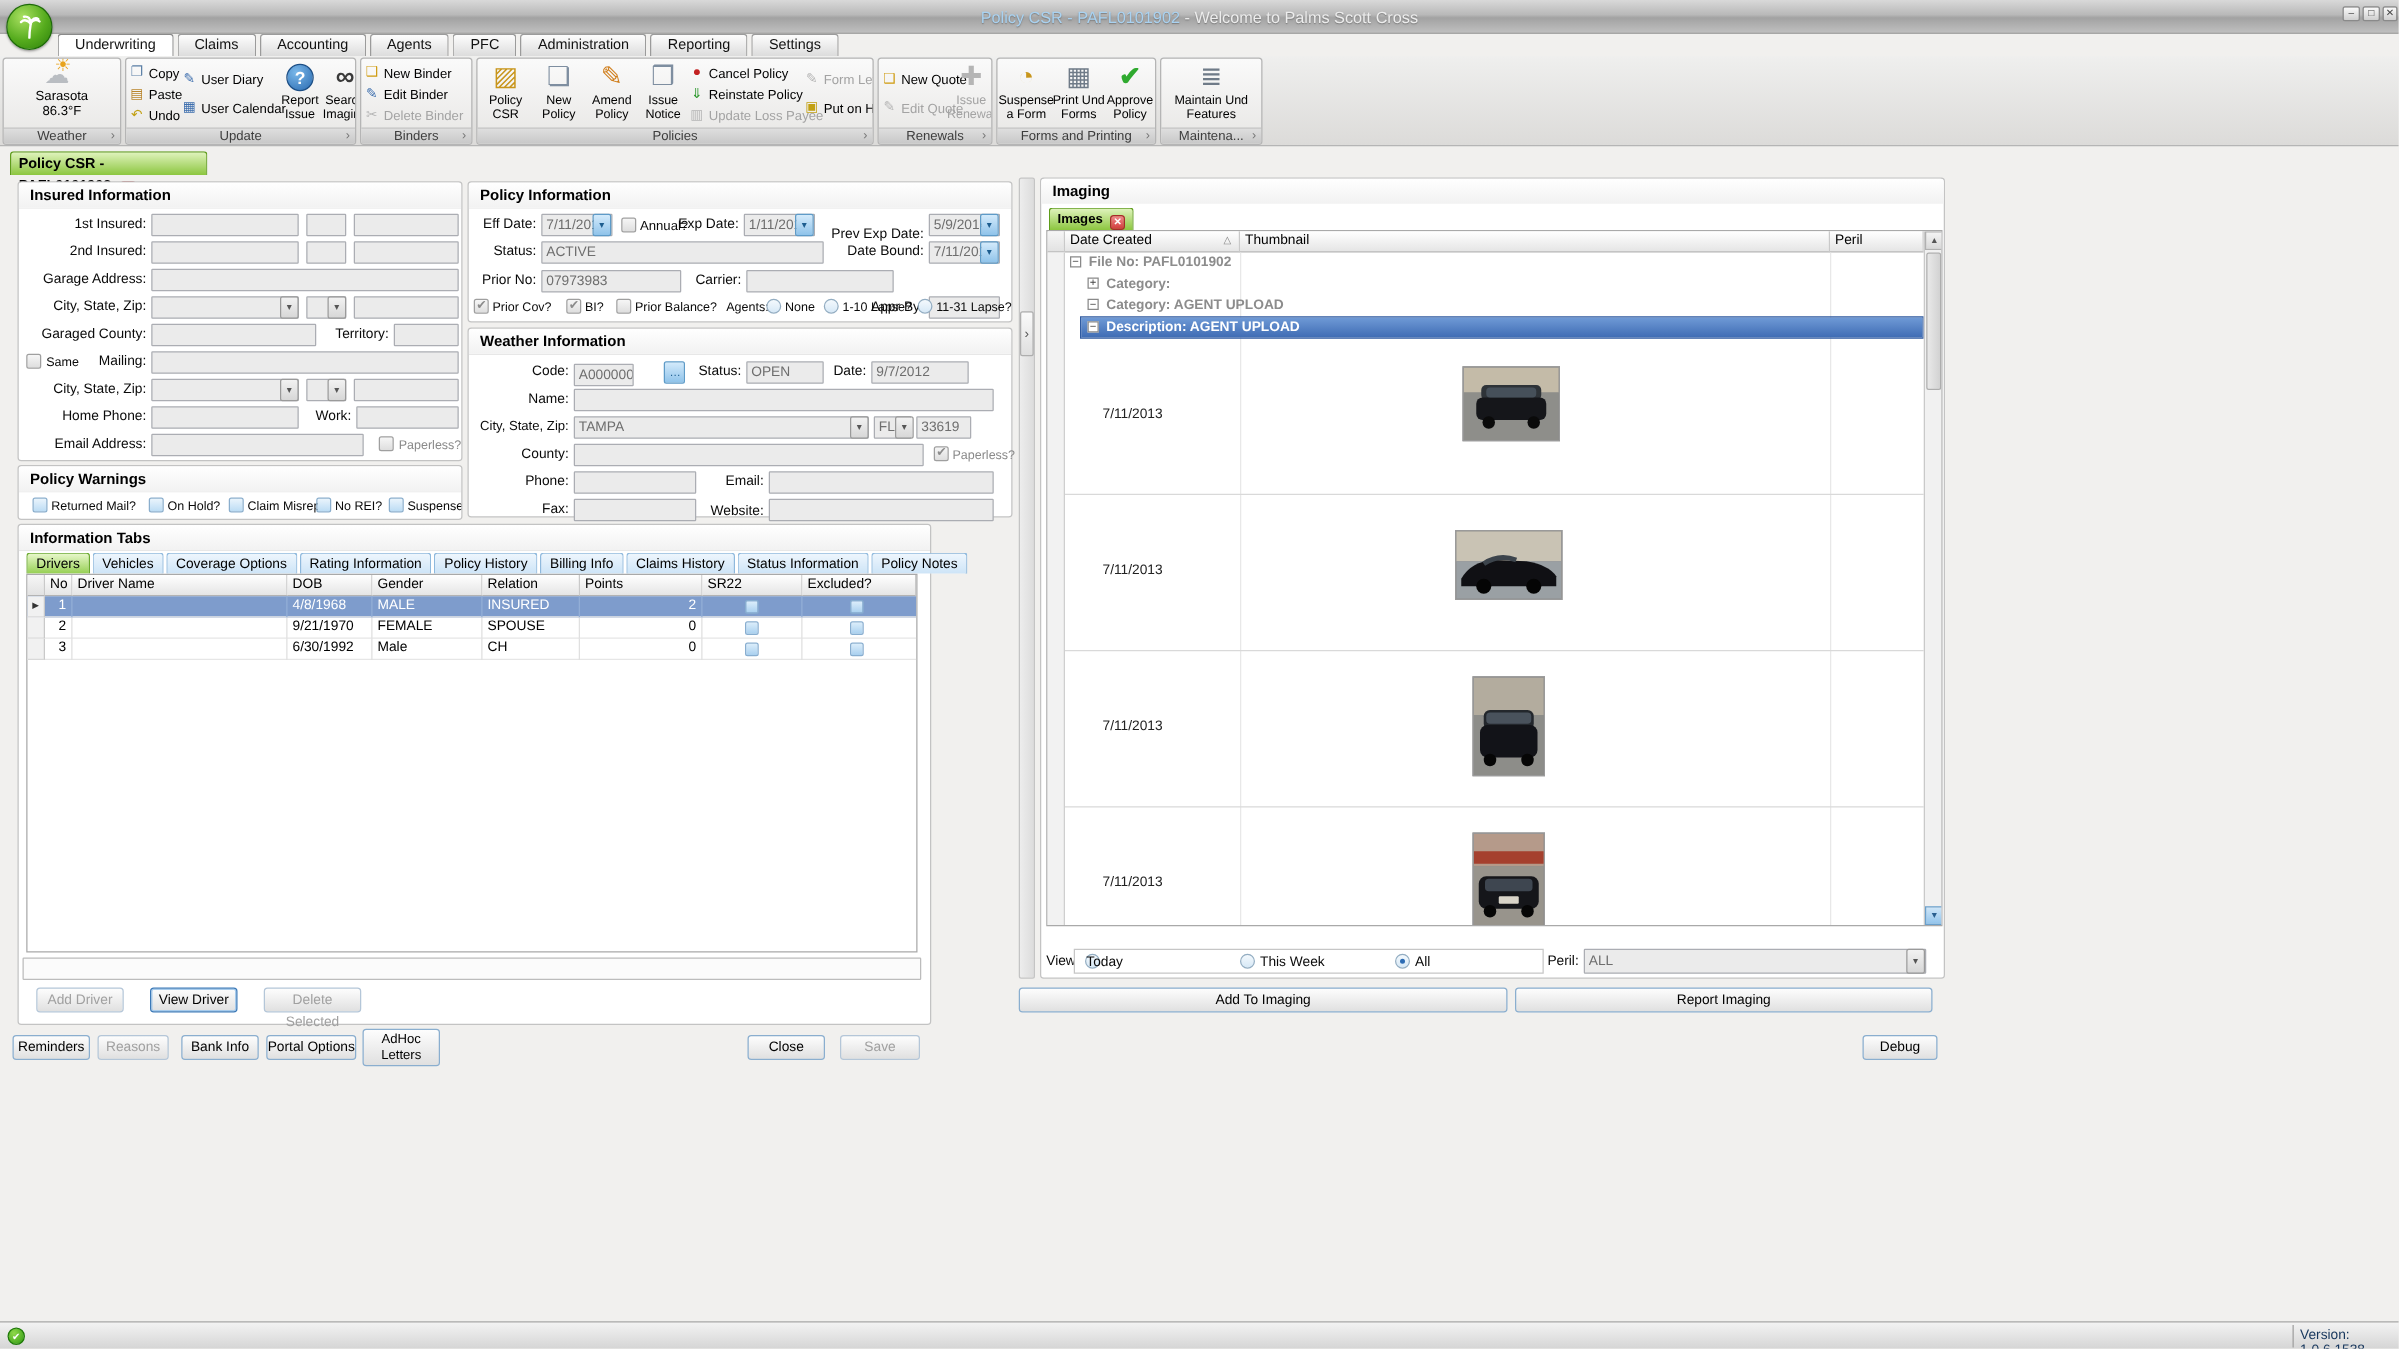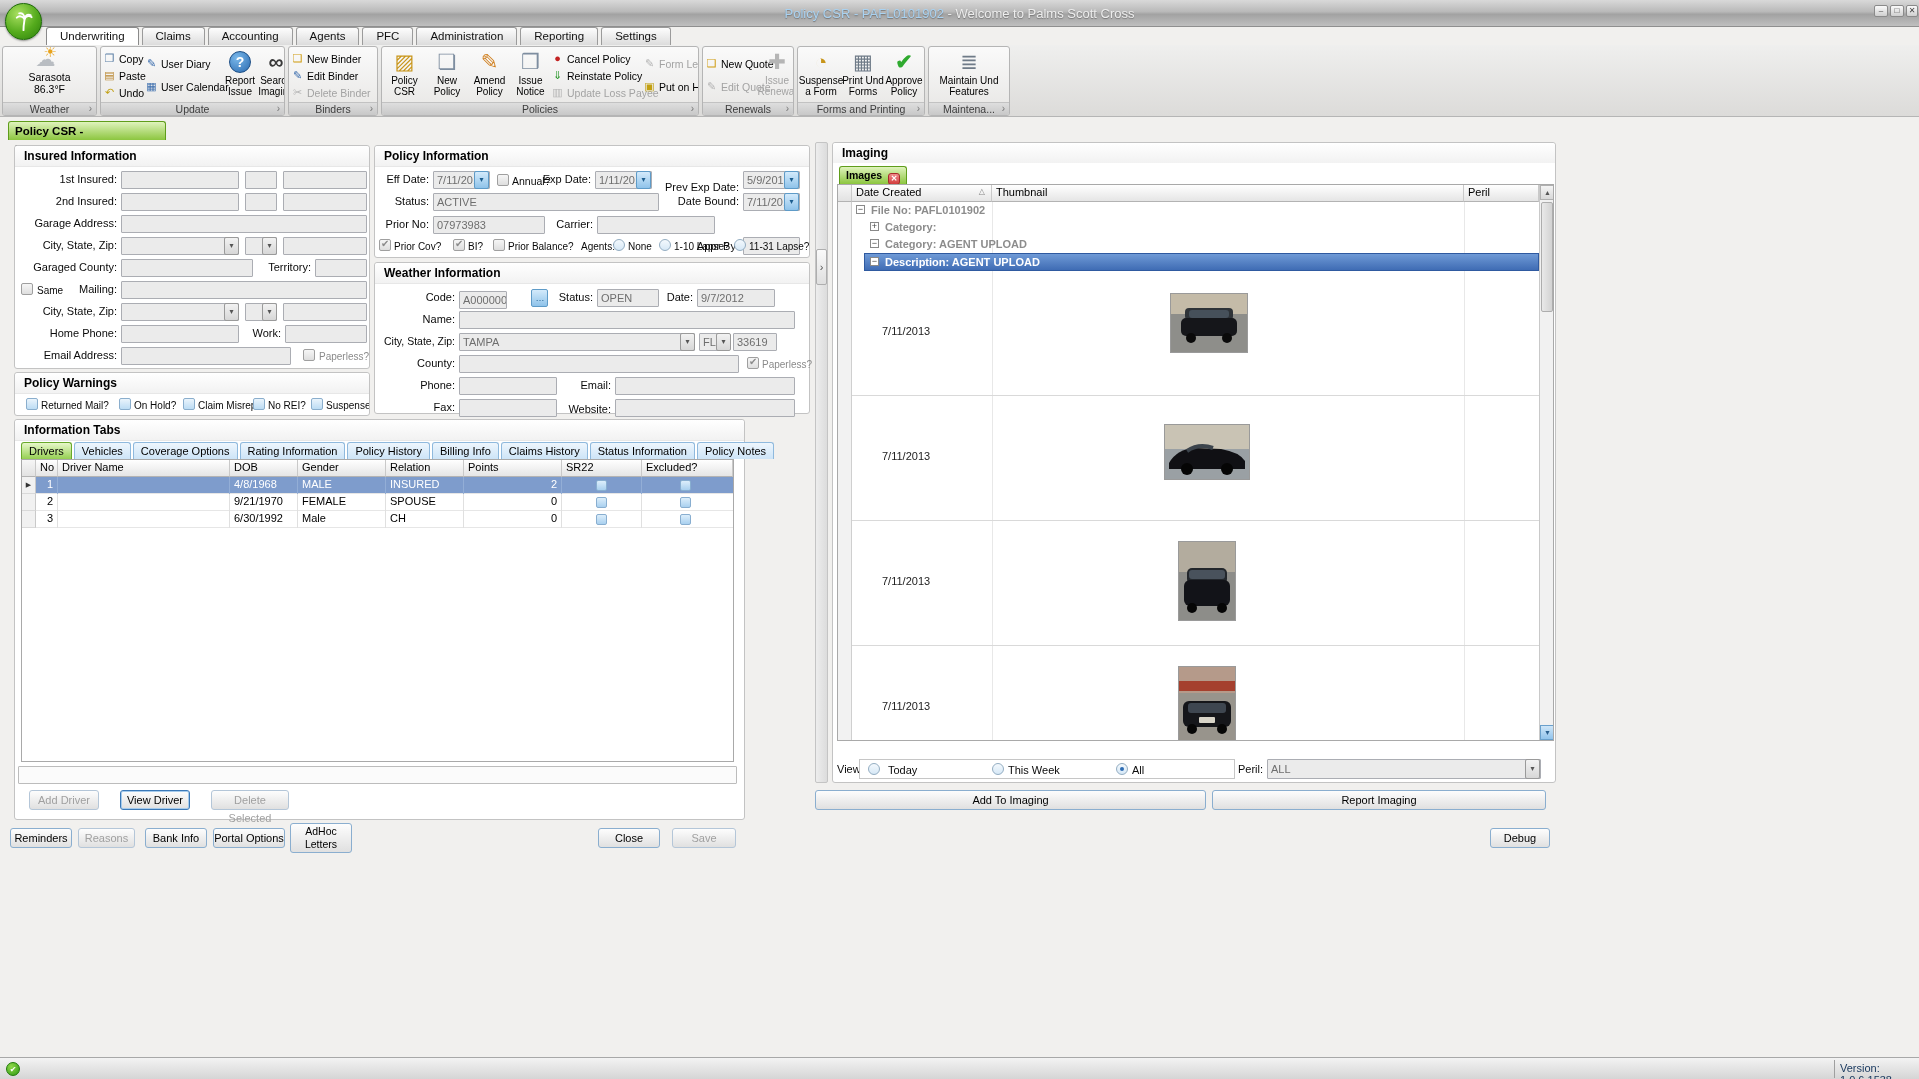--- a/index.html
+++ b/index.html
@@ -577,21 +577,21 @@
     <div class="a" style="left:701px;top:0;width:15px;height:556px;background:#f1f1f1;border-left:1px solid #c9c9c9">
       <span class="sb-btn" style="top:0">▲</span>
       <span class="a" style="left:1px;top:17px;width:12px;height:110px;background:linear-gradient(90deg,#e9e9e9,#d2d2d2);border:1px solid #adadad;border-radius:2px"></span>
       <span class="sb-btn" style="top:540px;background:linear-gradient(#cfe6f8,#92c4ec);border-color:#6aa0cc;color:#2a5f8f">▼</span>
     </div>
   </div>
 
   <span class="lbl lft" style="left:4px;top:620px">View:</span>
   <div class="a" style="left:26px;top:616px;width:376px;height:20px;background:#fff;border:1px solid #c6c6c6">
     <span class="rad" style="left:8px;top:3px"></span>
-    <span class="lbl lft" style="left:28px;top:4px">Today</span>
+    <span class="lbl lft" style="left:9px;top:4px">Today</span>
     <span class="rad" style="left:132px;top:3px"></span>
     <span class="lbl lft" style="left:148px;top:4px">This Week</span>
     <span class="rad sel" style="left:256px;top:3px"></span>
     <span class="lbl lft" style="left:272px;top:4px">All</span>
   </div>
   <span class="lbl" style="left:404px;width:26px;top:620px">Peril:</span>
   <span class="fld" style="left:434px;top:616px;width:274px;height:20px;line-height:18px">ALL</span>
   <span class="ddb gray" style="left:692px;top:616px;height:20px;line-height:18px">▾</span>
 </div>
 

